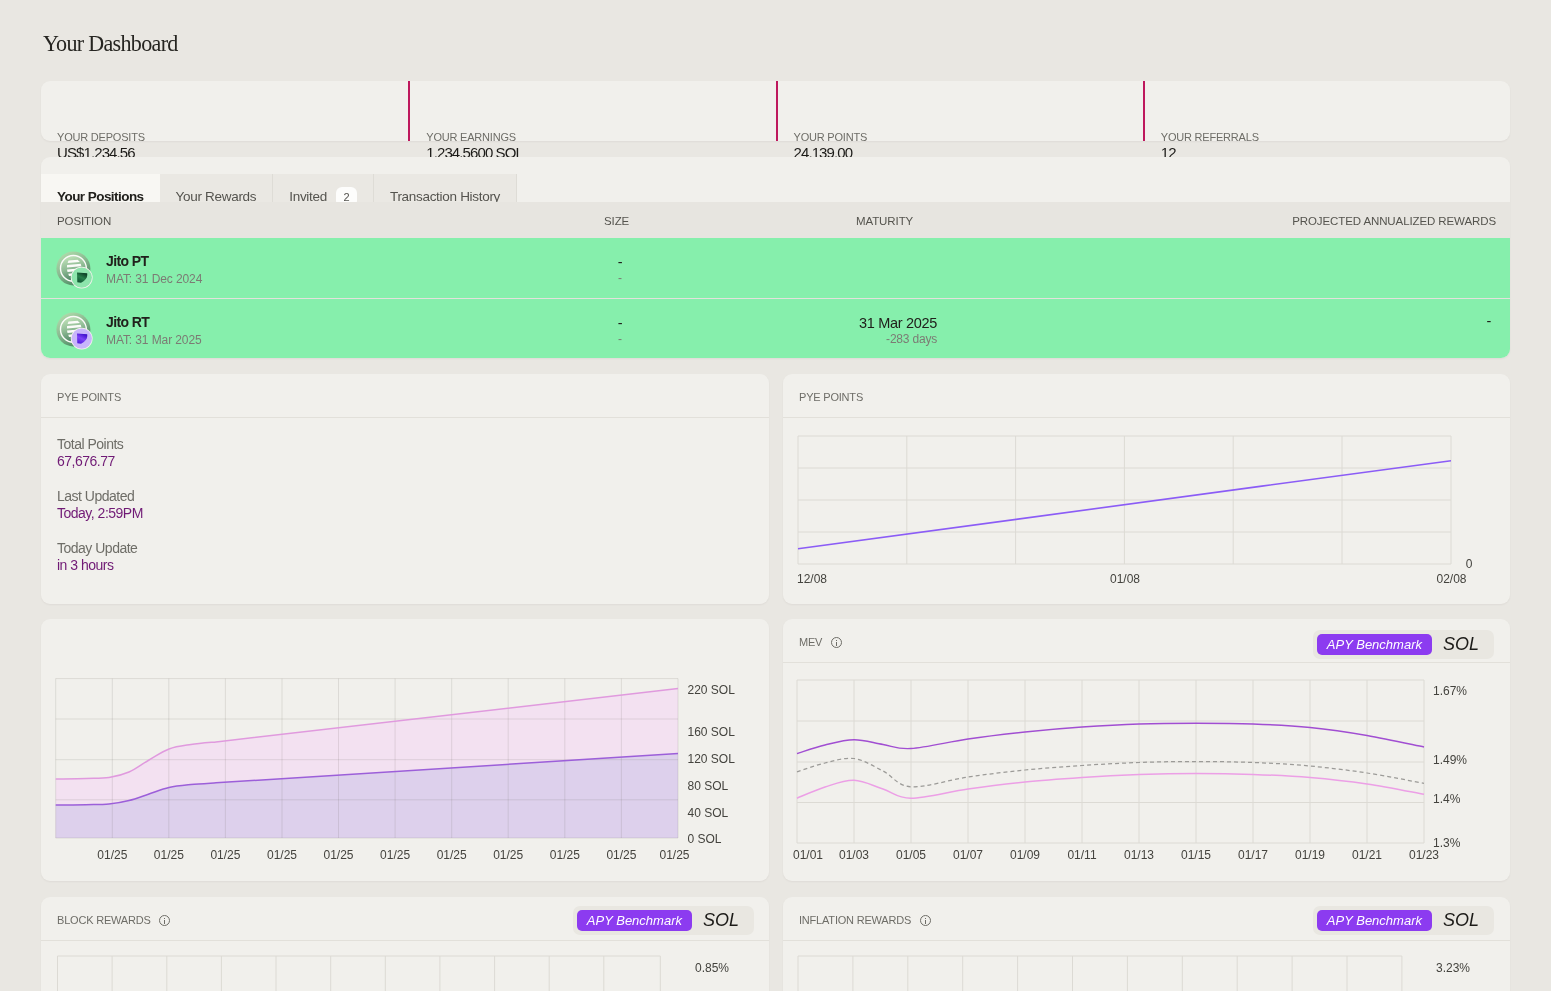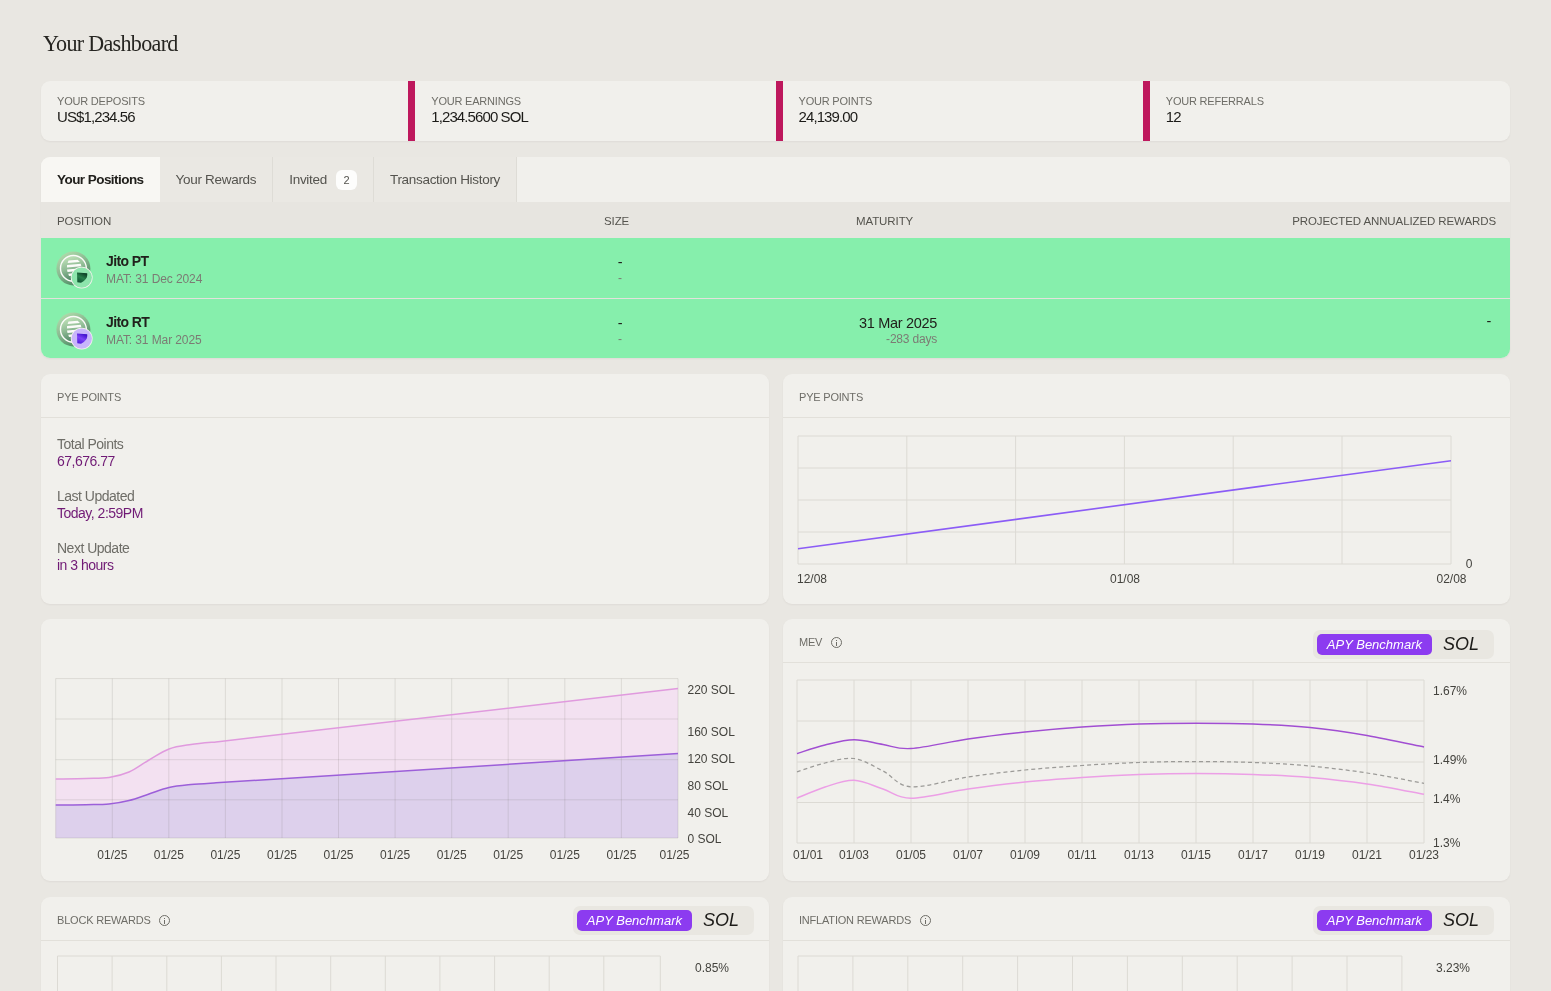--- a/index.html
+++ b/index.html
@@ -29,26 +29,26 @@
   transform:scaleX(0.92); transform-origin:0 0;
   font-family:"Liberation Serif", serif;
   font-weight:400;
   font-size:24px;
   letter-spacing:-0.75px;
   color:#262521;
 }
 
 .stats { left:41px; top:81px; width:1469px; height:60px; display:flex; }
 .stats > div { width:367.25px; padding:14px 0 0 16px; }
-.stats > div + div { border-left:7px solid #be185d; }
-.stats .lbl { display:block; margin-bottom:1px; }
+.stats > div + div { border-left:2px solid #be185d; }
+.stats .lbl { display:block; margin-bottom:1px;margin-top:36px; }
 .stats .val { font-size:15px; font-weight:500; color:#1c1b18; letter-spacing:-0.9px; }
 
 .main { left:41px; top:157px; width:1469px; height:201px; overflow:hidden; }
-.tabs { position:absolute; left:0; top:0; height:45px; display:flex; }
+.tabs { position:absolute; left:0; top:17px; height:45px; display:flex; }
 .tab { height:45px; display:flex; align-items:center; padding:0 16px; font-size:13.5px; letter-spacing:-0.3px; color:#54534e; border-right:1px solid #dedcd6; background:#eae8e3; }
 .tab.active { background:#f8f7f3; color:#21201c; font-weight:bold; letter-spacing:-0.55px; border-right:none; }
 .badge2 { display:inline-block; margin-left:9px; width:21px; height:20px; background:#fdfdfc; border-radius:6px; text-align:center; line-height:20px; font-size:11px; color:#54534e; }
 .thead { position:absolute; left:0; top:45px; width:1469px; height:36px; background:#e7e5e0; }
 .thead .lbl { position:absolute; top:13px; font-size:11.5px; letter-spacing:-0.1px; color:#55544e; }
 .trow { position:absolute; left:0; width:1469px; height:60px; background:#86efac; }
 .trow1 { top:81px; }
 .trow2 { top:141px; border-top:1px solid #e3e1dc; }
 .pname { position:absolute; left:65px; top:14.5px; font-size:14px; font-weight:bold; letter-spacing:-0.6px; color:#21201c; }
 .pmat { position:absolute; left:65px; top:34px; font-size:12px; letter-spacing:-0.1px; color:#7c7b74; }
@@ -175,21 +175,21 @@
 
 <div class="card" style="left:41px; top:374px; width:728px; height:230px;">
   <div class="chead">
       <span class="lbl">PYE POINTS</span>
     </div>
   <div class="abs kv" style="left:16px; top:62px;">
     <div class="k">Total Points</div>
     <div class="v">67,676.77</div>
     <div class="k" style="margin-top:19px;">Last Updated</div>
     <div class="v">Today, 2:59PM</div>
-    <div class="k" style="margin-top:19px;">Next Update</div>
+    <div class="k" style="margin-top:19px;">Today Update</div>
     <div class="v">in 3 hours</div>
   </div>
 </div>
 
 <div class="card" style="left:783px; top:374px; width:727px; height:230px;">
   <div class="chead">
       <span class="lbl">PYE POINTS</span>
     </div>
   <svg class="abs" style="left:0; top:44px;" width="727" height="186" viewBox="0 0 727 186" id="pyechart">
     <g stroke="#dcdad4" stroke-width="1">

